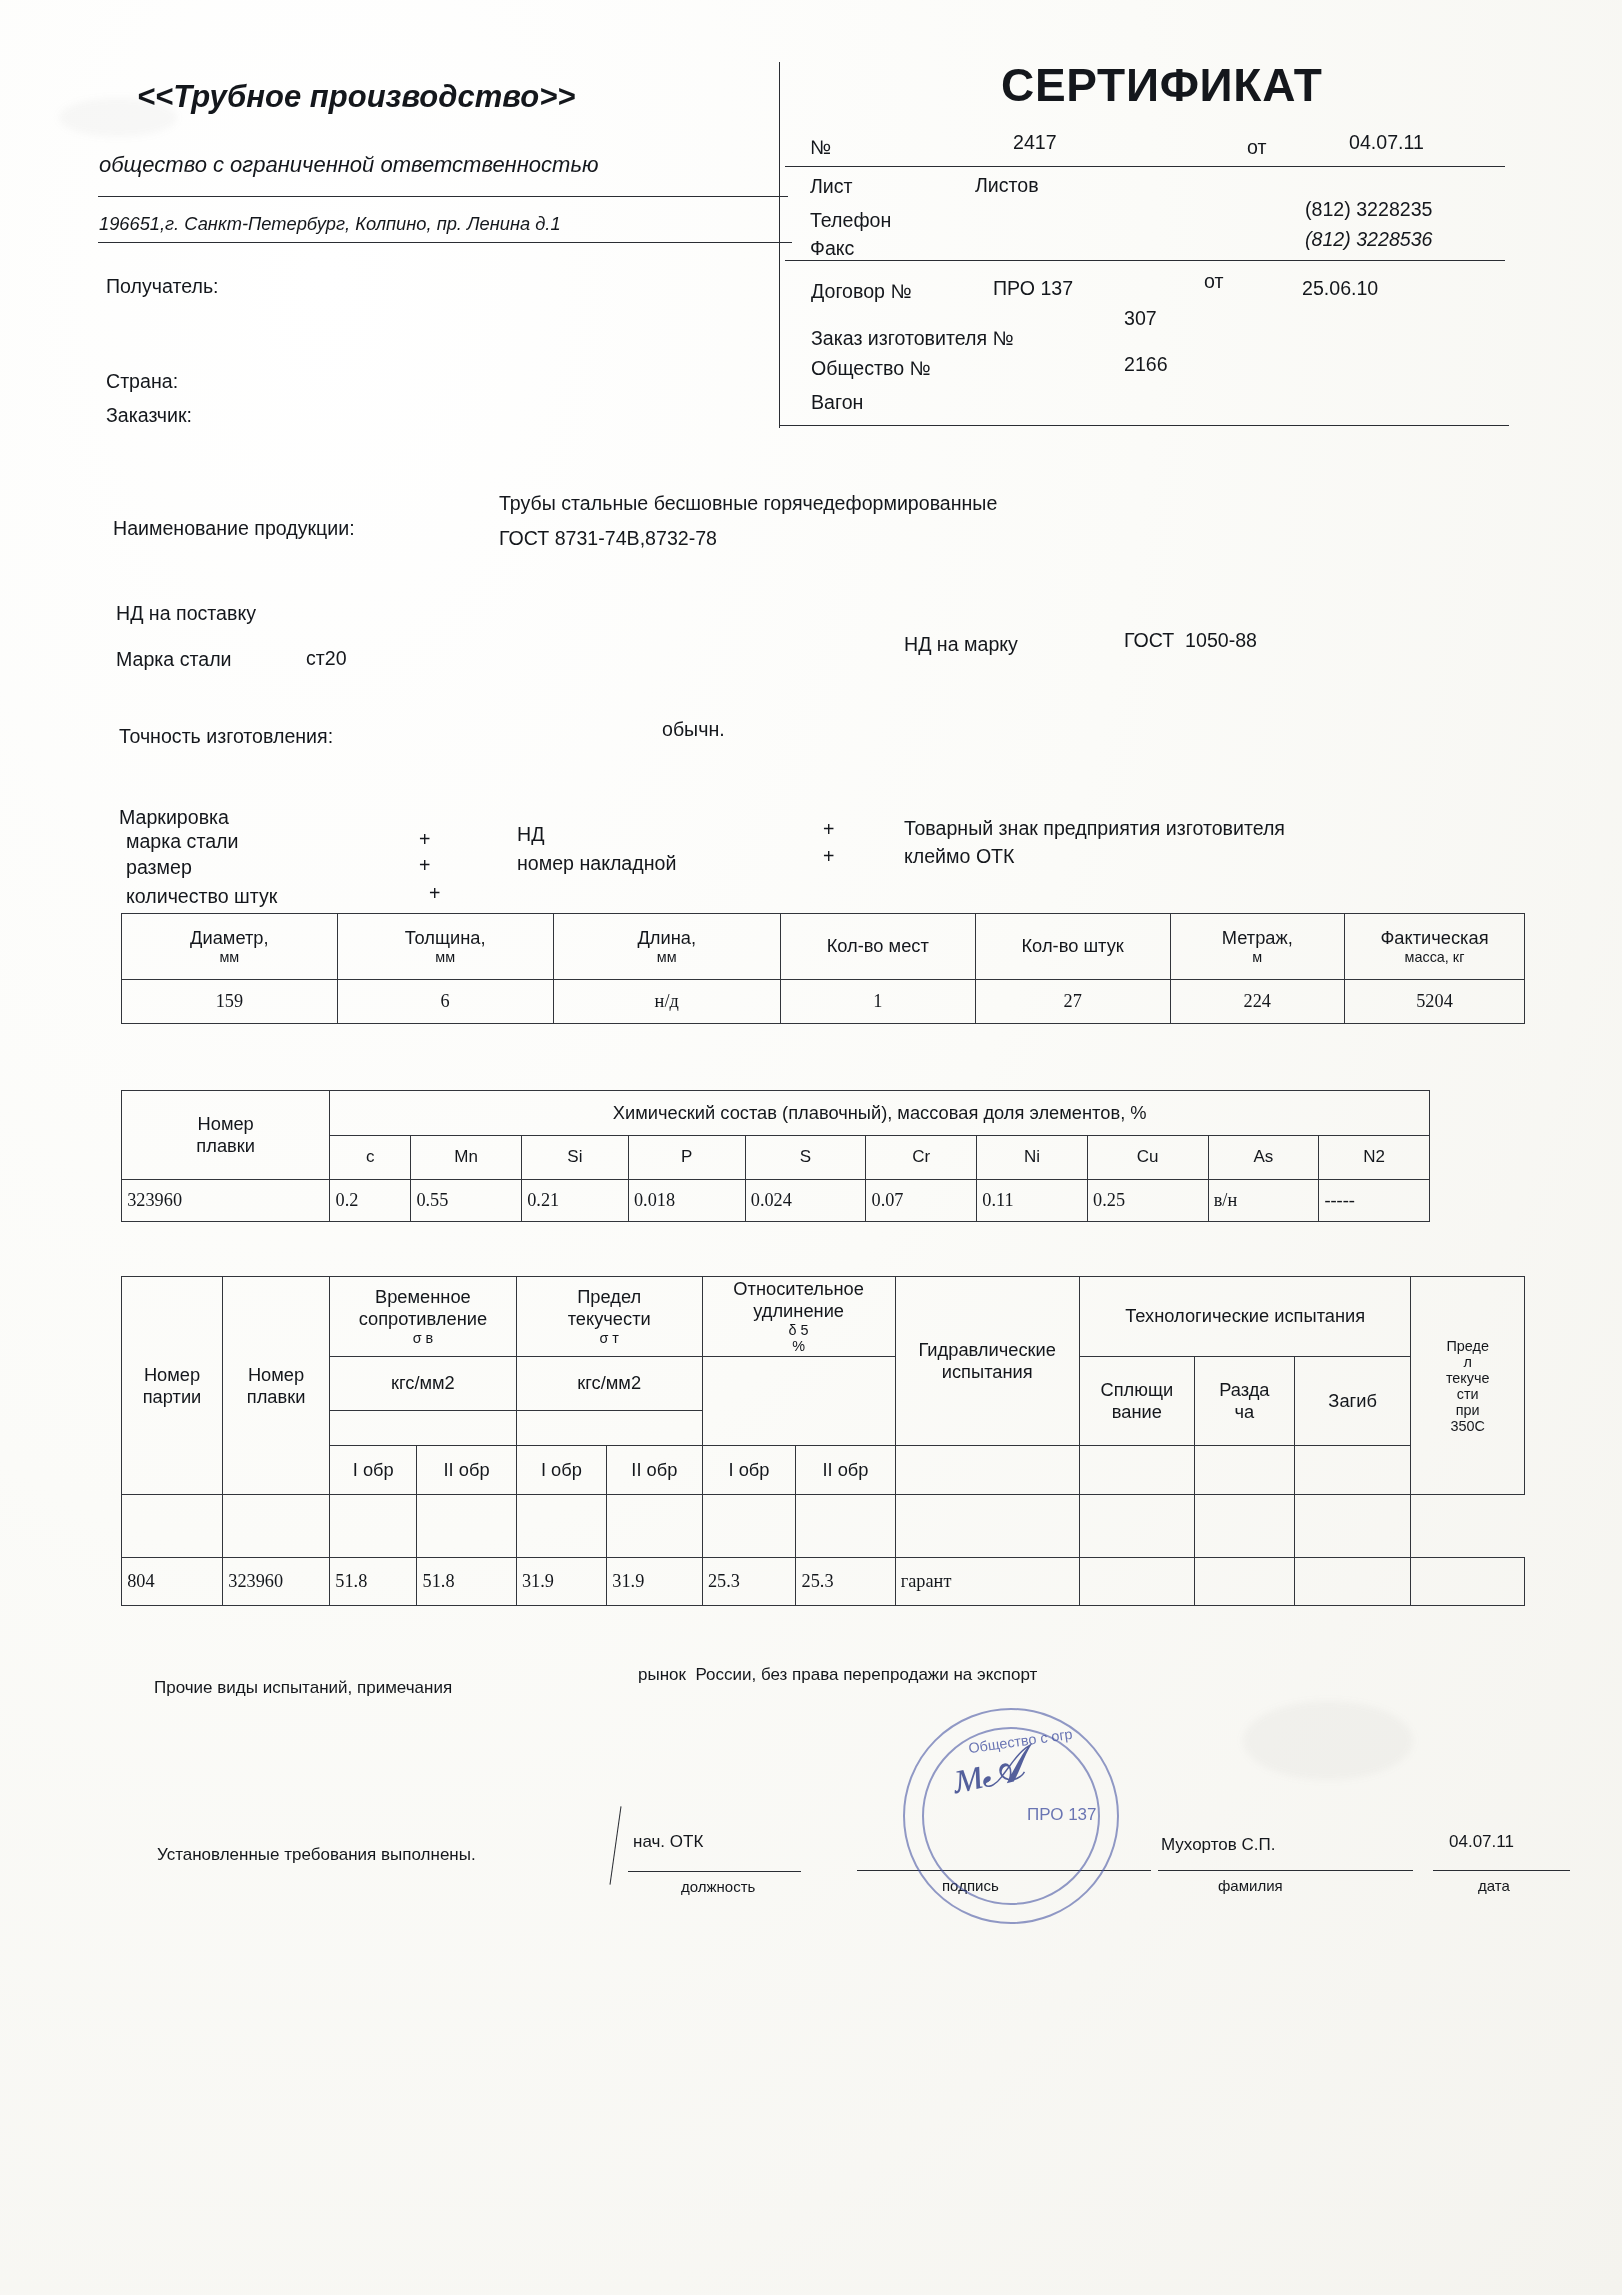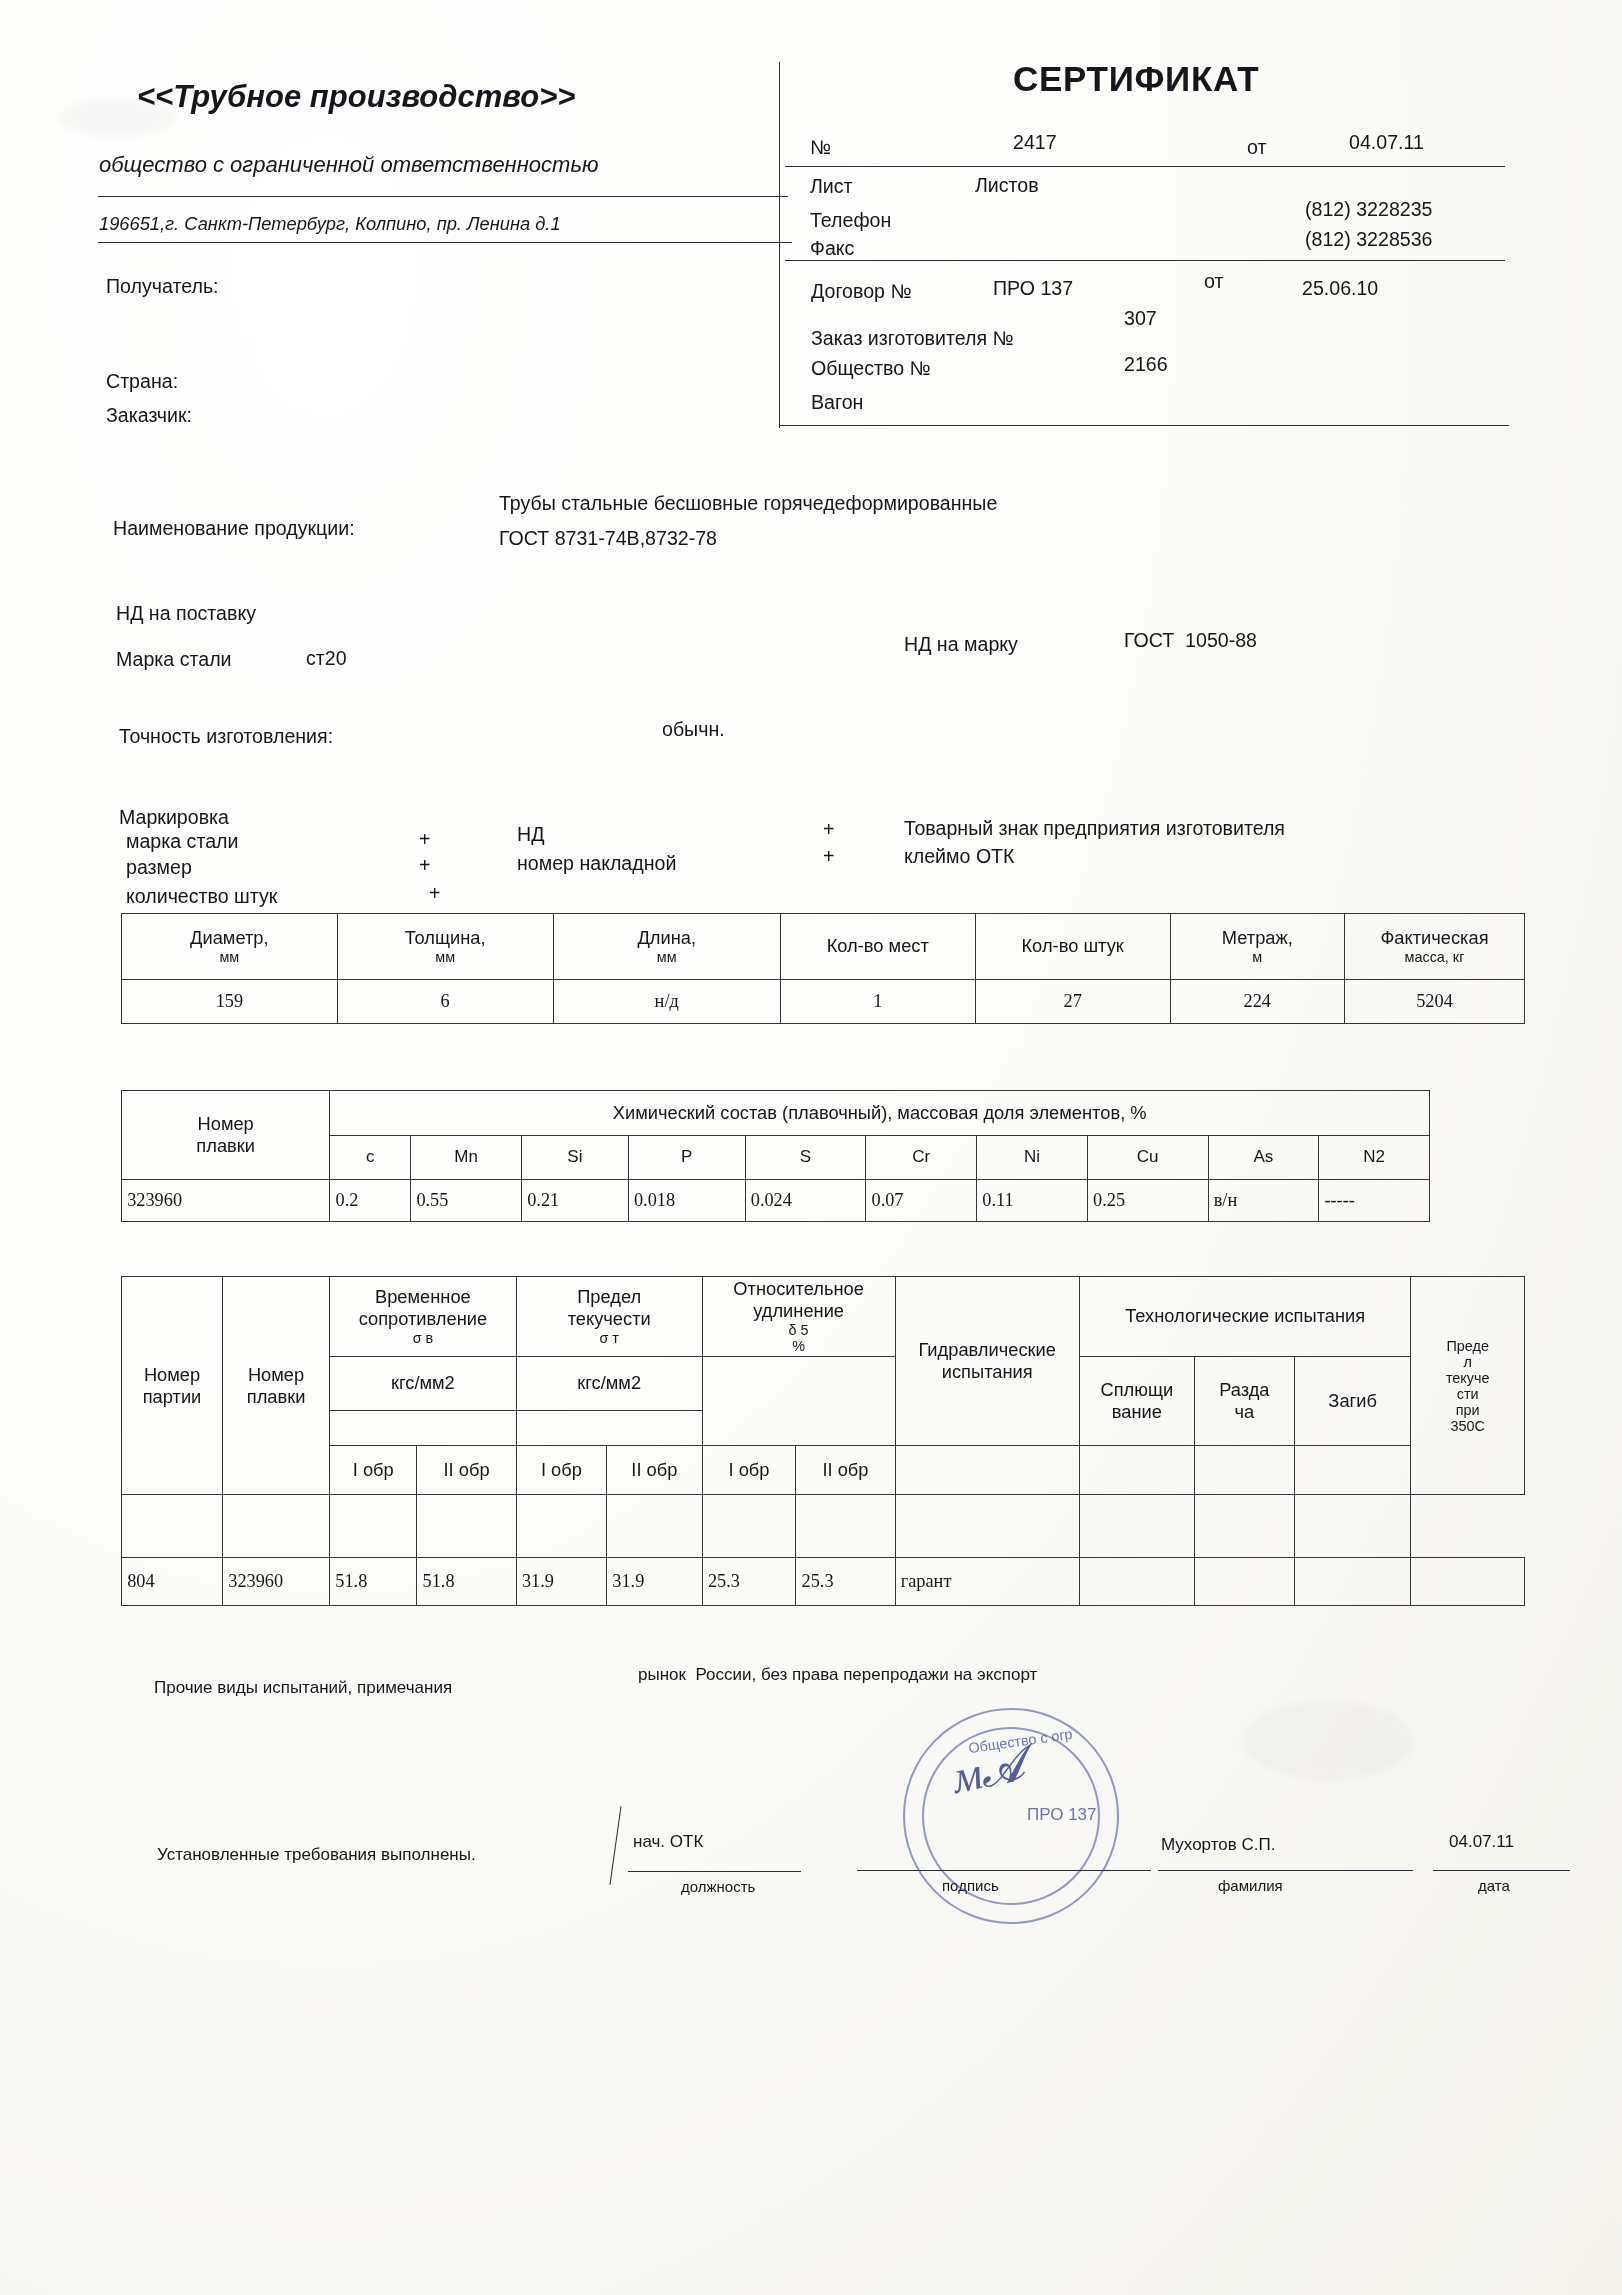--- a/index.html
+++ b/index.html
@@ -30,24 +30,23 @@
     position: absolute;
     white-space: pre;
     line-height: 1.15;
     color: #14171c;
   }
   .lbl { font-size: 19.6px; }
   .val { font-size: 19.6px; }
   .small { font-size: 17px; }
   .tiny { font-size: 15px; }
   .big-title {
-    font-size: 35px;
+    font-size: 46px;
     font-weight: bold;
     letter-spacing: 0.7px;
-    margin-left: 12px;
   }
   .company {
     font-size: 31px;
     font-weight: bold;
     font-style: italic;
   }
   .company-sub {
     font-size: 22px;
     font-style: italic;
   }
@@ -150,21 +149,21 @@
   <div class="t val" style="left:1013px; top:131px;">2417</div>
   <div class="t lbl" style="left:1247px; top:136px;">от</div>
   <div class="t val" style="left:1349px; top:131px;">04.07.11</div>
   <div class="rule" style="left:785px; top:166px; width:720px;"></div>
 
   <div class="t lbl" style="left:810px; top:175px;">Лист</div>
   <div class="t lbl" style="left:975px; top:174px;">Листов</div>
   <div class="t lbl" style="left:810px; top:209px;">Телефон</div>
   <div class="t val" style="left:1305px; top:198px;">(812) 3228235</div>
   <div class="t lbl" style="left:810px; top:237px;">Факс</div>
-  <div class="t val" style="left:1305px; top:228px;">(812) 3228536</div>
+  <div class="t val" style="left:1305px; top:228px;font-style:italic;">(812) 3228536</div>
   <div class="rule" style="left:785px; top:260px; width:720px;"></div>
 
   <div class="t lbl" style="left:811px; top:280px;">Договор №</div>
   <div class="t val" style="left:993px; top:277px;">ПРО 137</div>
   <div class="t lbl" style="left:1204px; top:270px;">от</div>
   <div class="t val" style="left:1302px; top:277px;">25.06.10</div>
 
   <div class="t lbl" style="left:811px; top:327px;">Заказ изготовителя №</div>
   <div class="t val" style="left:1124px; top:307px;">307</div>
   <div class="t lbl" style="left:811px; top:357px;">Общество №</div>

